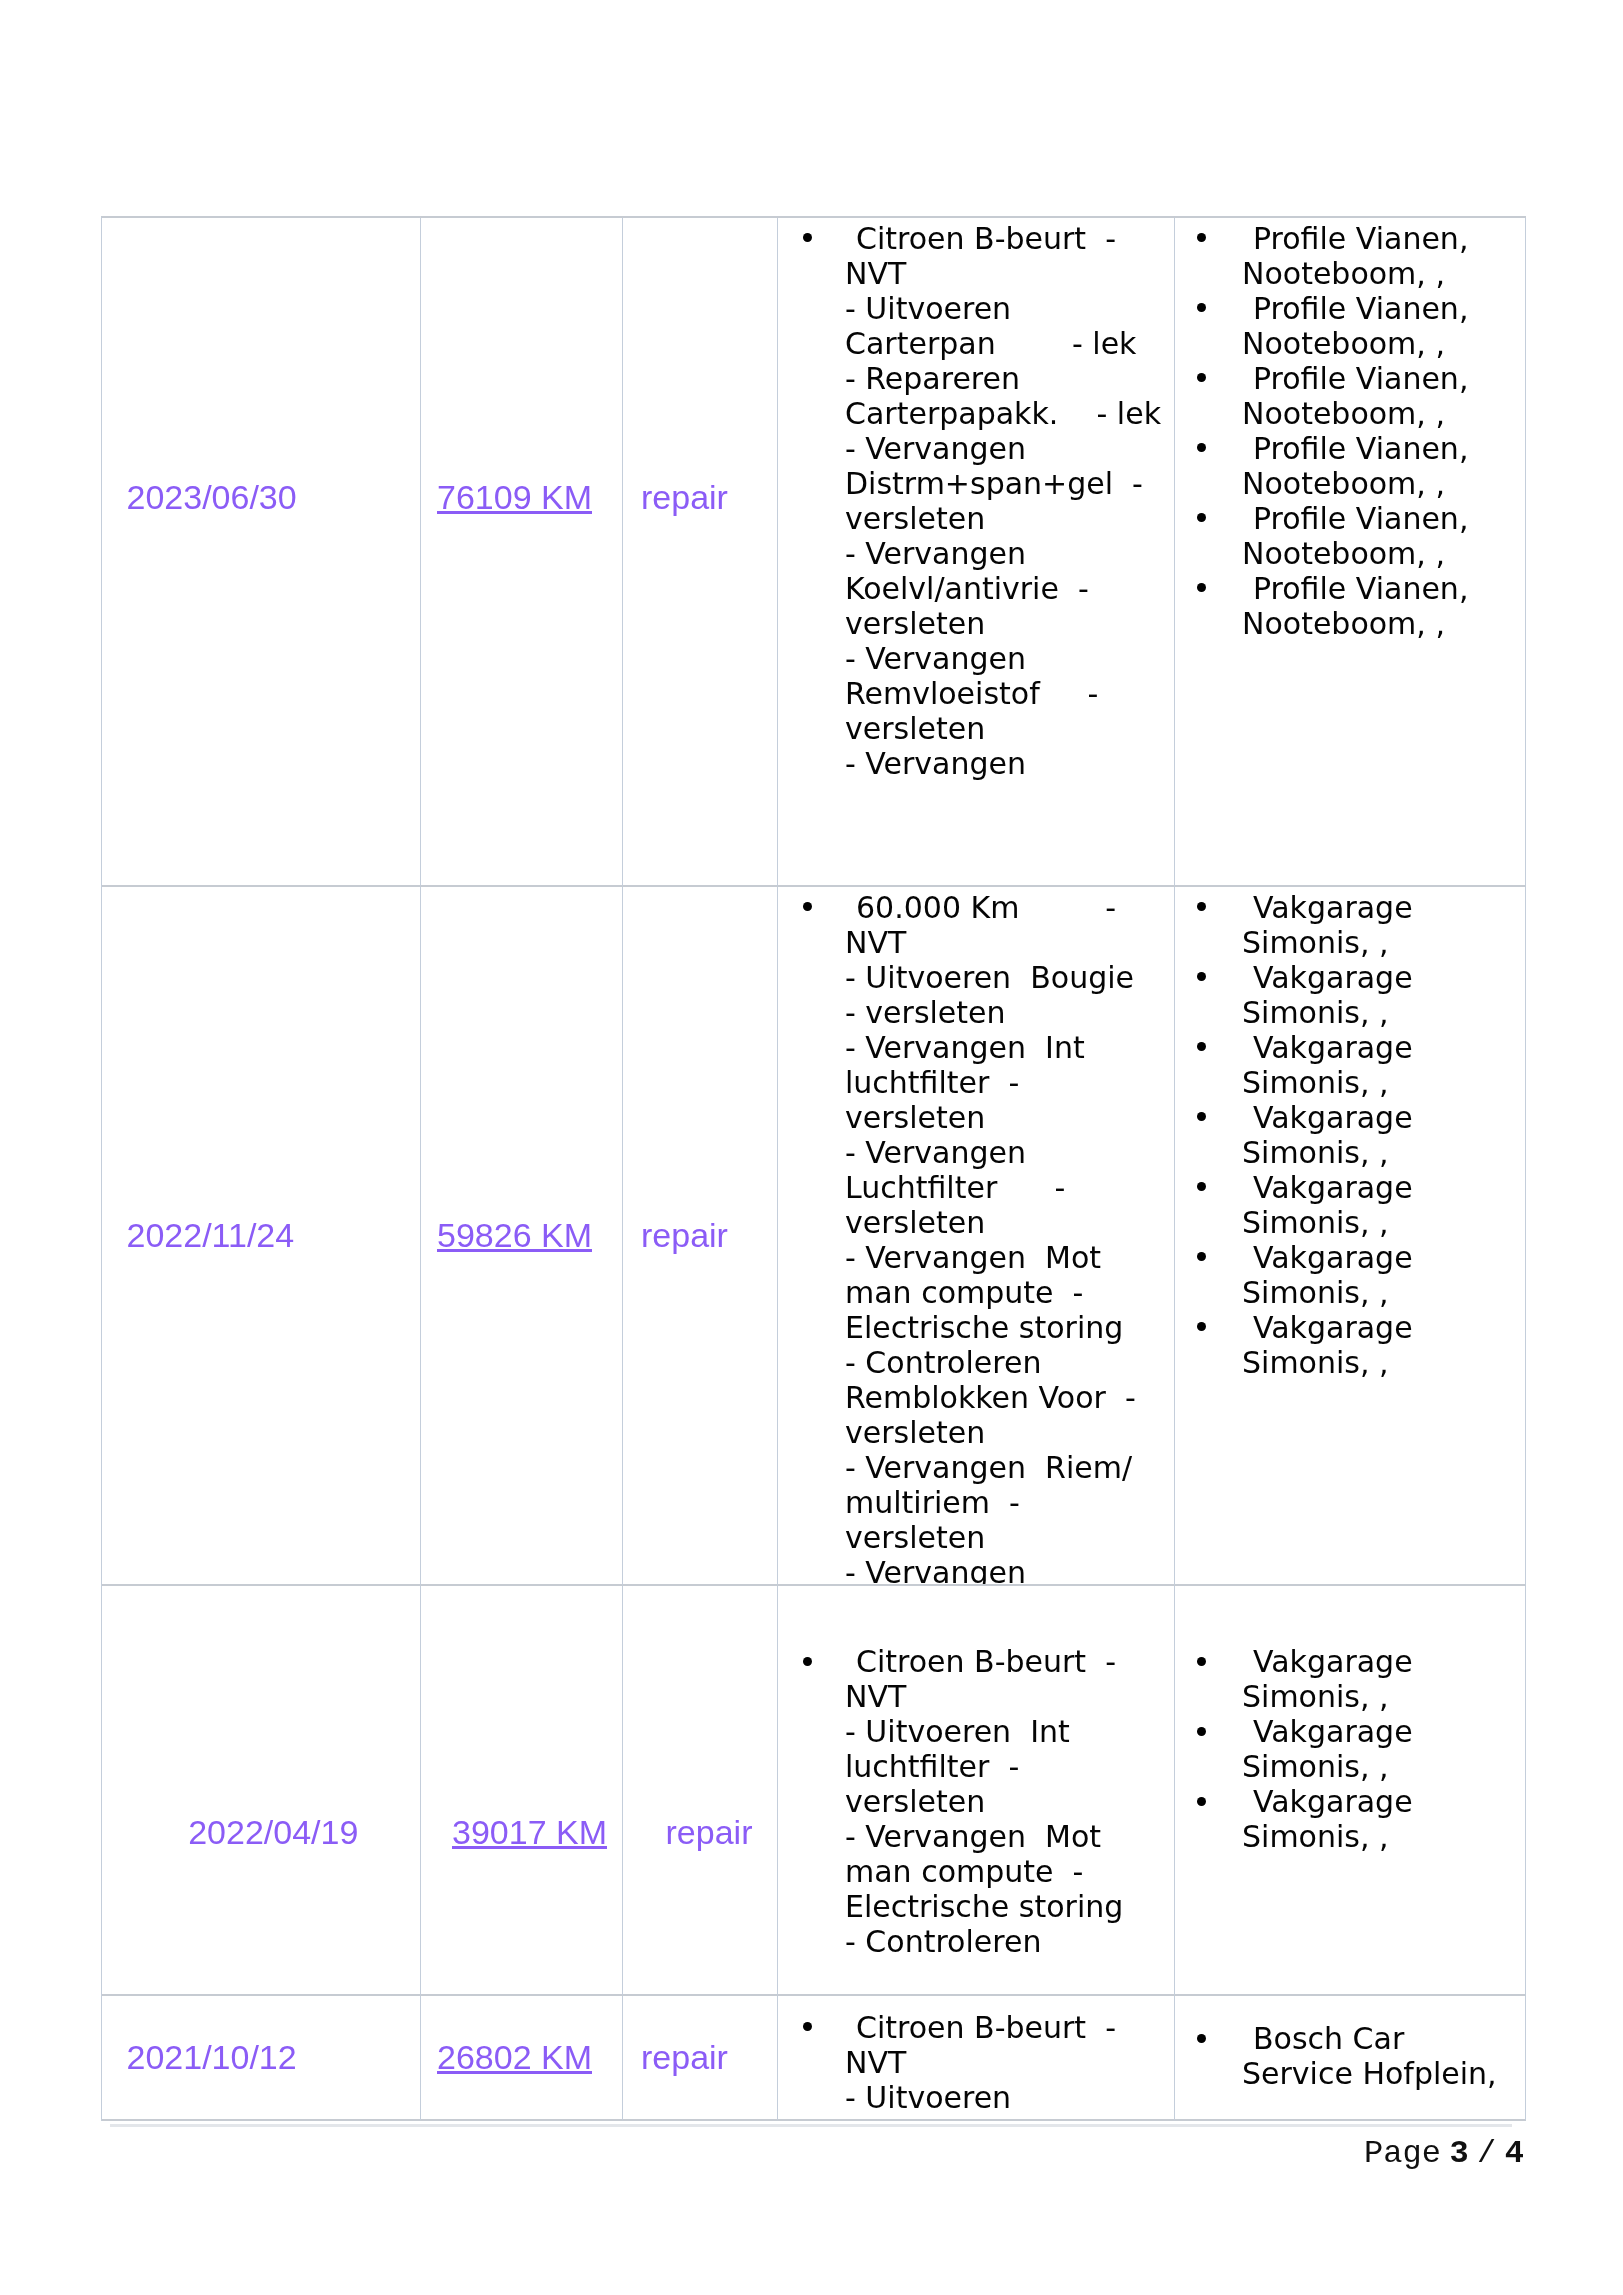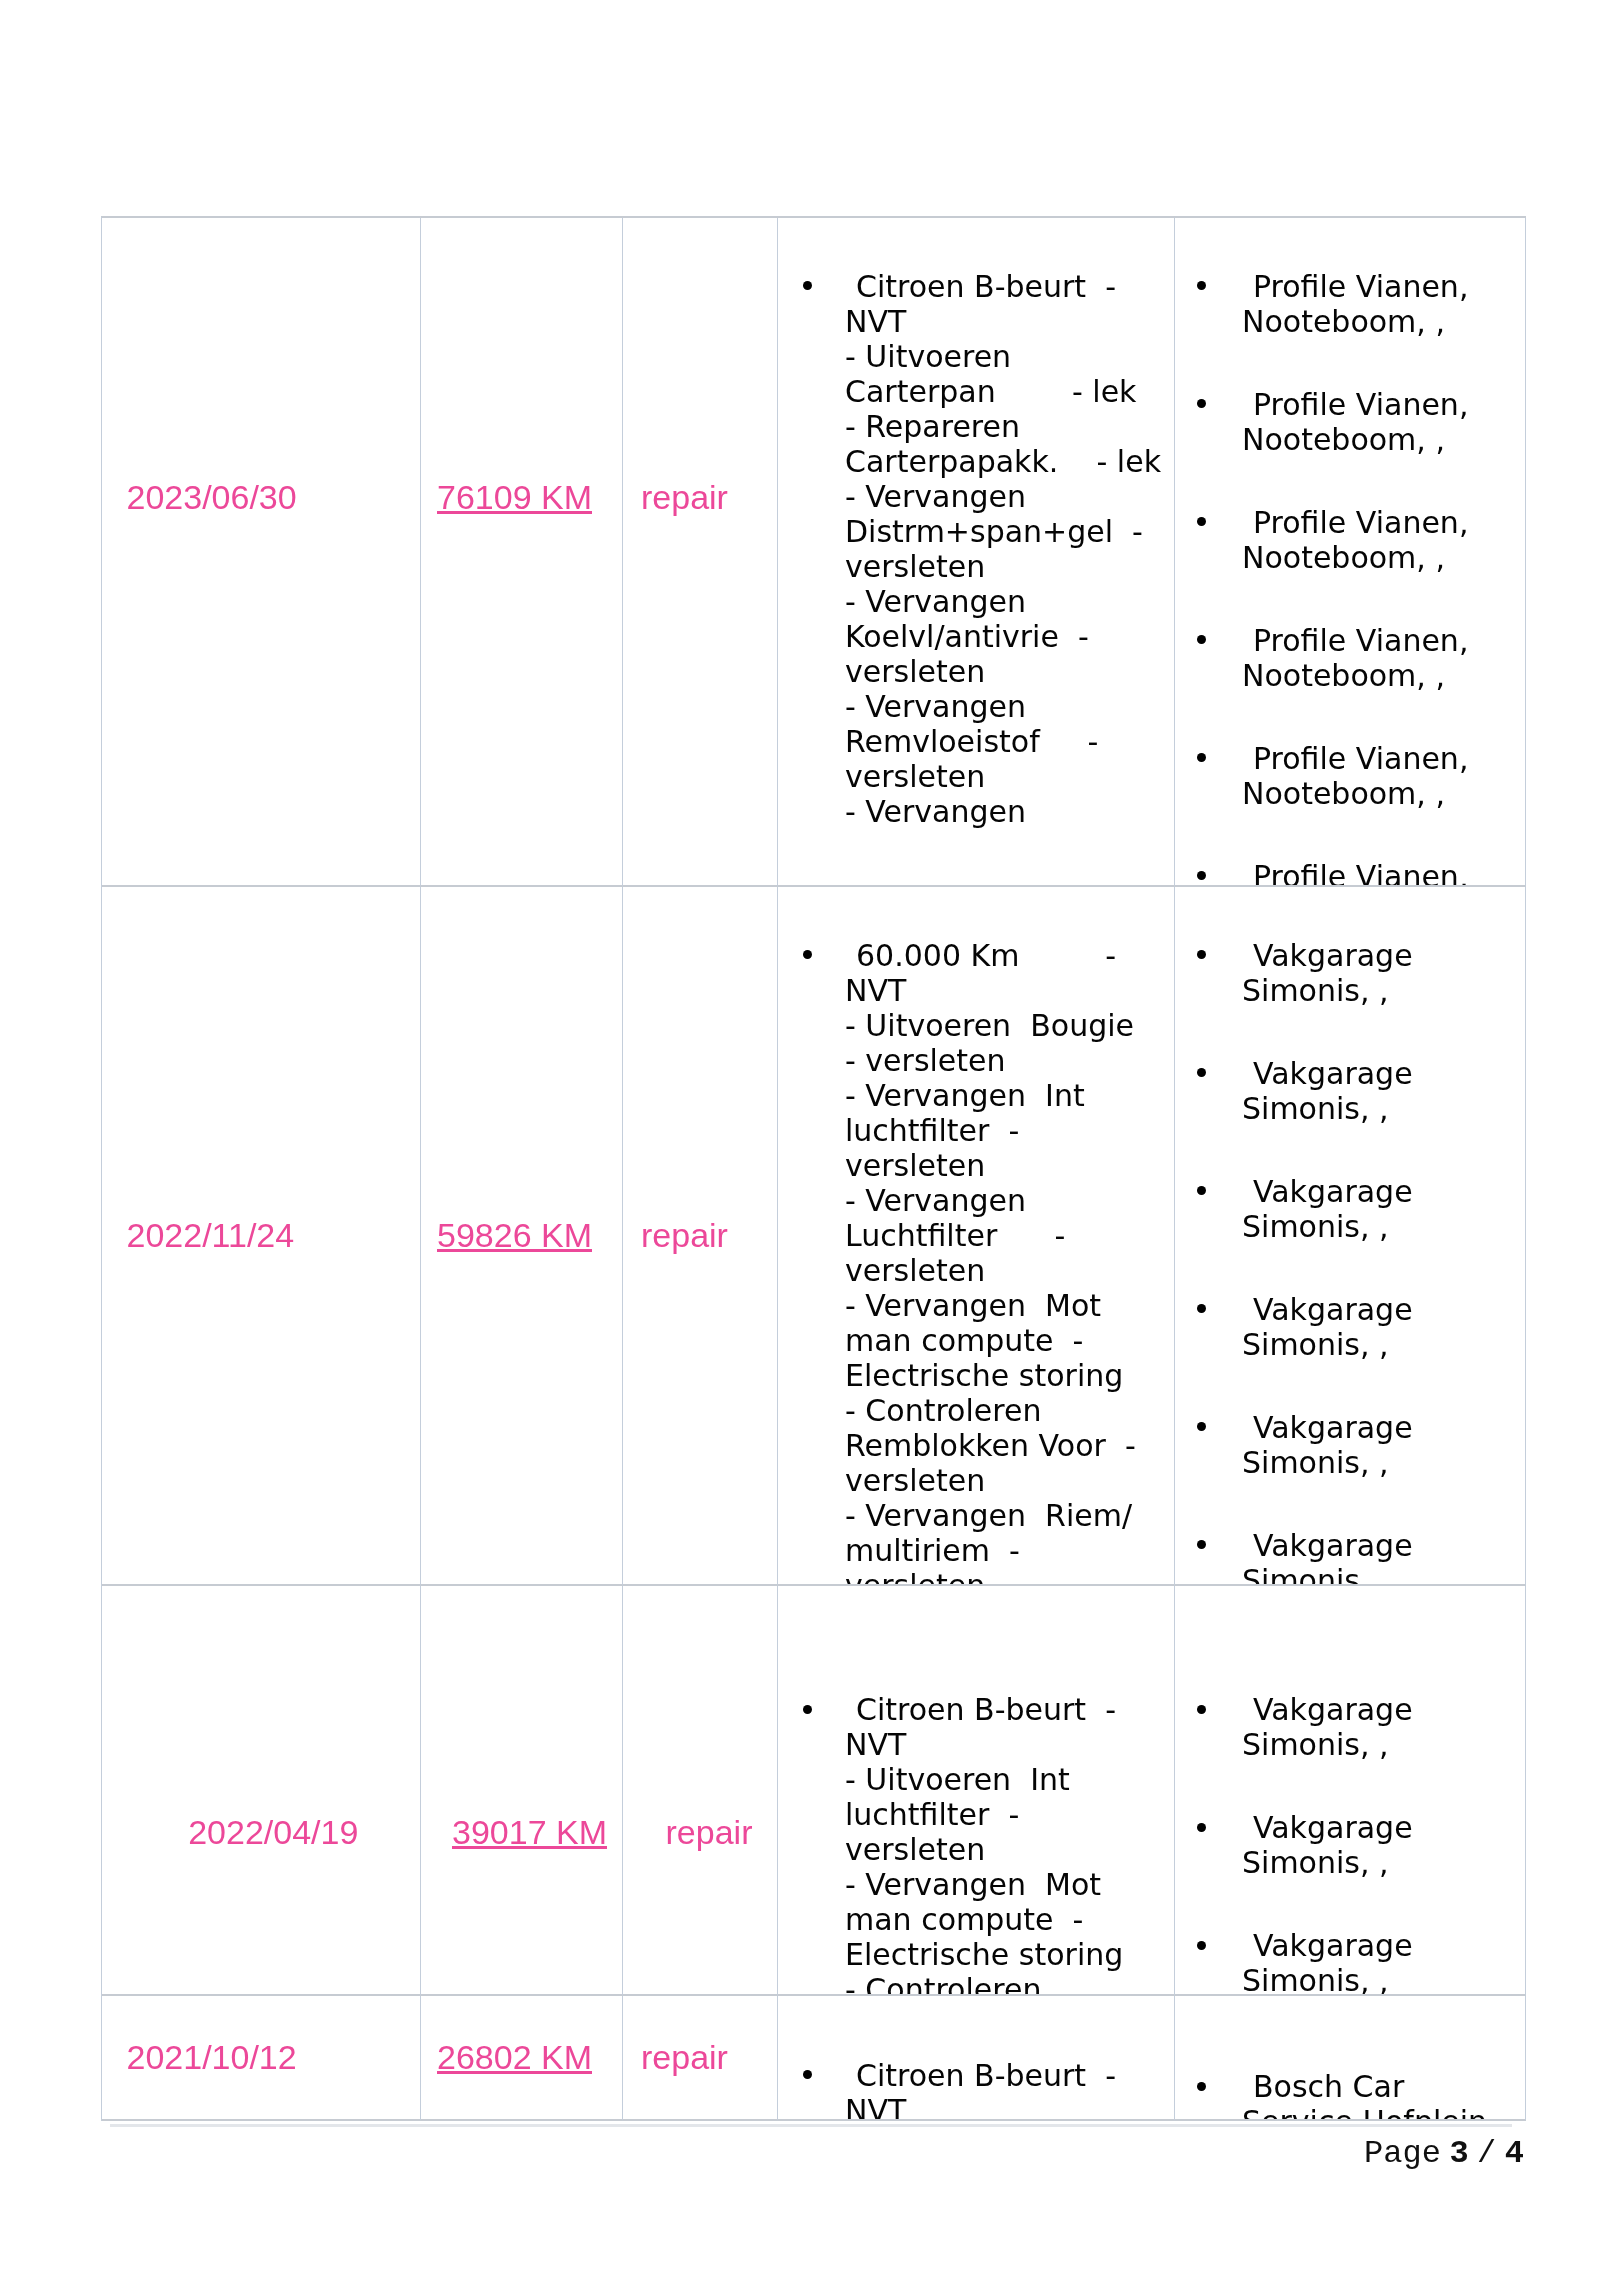--- a/index.html
+++ b/index.html
@@ -26,36 +26,36 @@
     box-sizing: border-box;
     border-right: 1.7px solid #c4cedb;
     border-bottom: 2.5px solid #c6cbd2;
     overflow: hidden;
     background: #ffffff;
   }
   
   .simple {
     display: flex; align-items: center;
     font-family: "Liberation Sans", sans-serif;
-    font-size: 34px; line-height: 1.1; color: #ec4899;
+    font-size: 34px; line-height: 1.1; color: #8b5cf6;
   }
   .col1.simple { padding-left: 24.5px; }
   .col2.simple { padding-left: 16px; text-decoration: underline; }
   .col3.simple { padding-left: 18px; }
   .row1.simple { padding-bottom: 108px; }
   .row3.simple { padding-top: 86px; justify-content: center; }
 
   
   .list { font-size: 30px; line-height: 35px; color: #050505; }
   .desc.row1, .garage.row1, .desc.row2, .garage.row2 { padding-top: 2.5px; }
   .desc.row3, .garage.row3 { padding-top: 58px; }
   .desc.row4 { padding-top: 13.5px; }
   .garage.row4 { padding-top: 25px; }
 
-  .bullet-item { display: flex; align-items: flex-start; margin-top: 48px; }
+  .bullet-item { display: flex; align-items: flex-start; }
   .bullet-dot { flex: 0 0 67px; position: relative; height: 35px; }
   .bullet-dot::before {
     content: ""; position: absolute; left: 25px; top: 12.7px;
     width: 9.3px; height: 9.3px; border-radius: 50%; background: #000000;
   }
   .garage .bullet-dot::before { left: 22px; }
   .bullet-text {
     flex: 1 1 auto;
     white-space: pre-wrap;
     text-indent: 11px;

